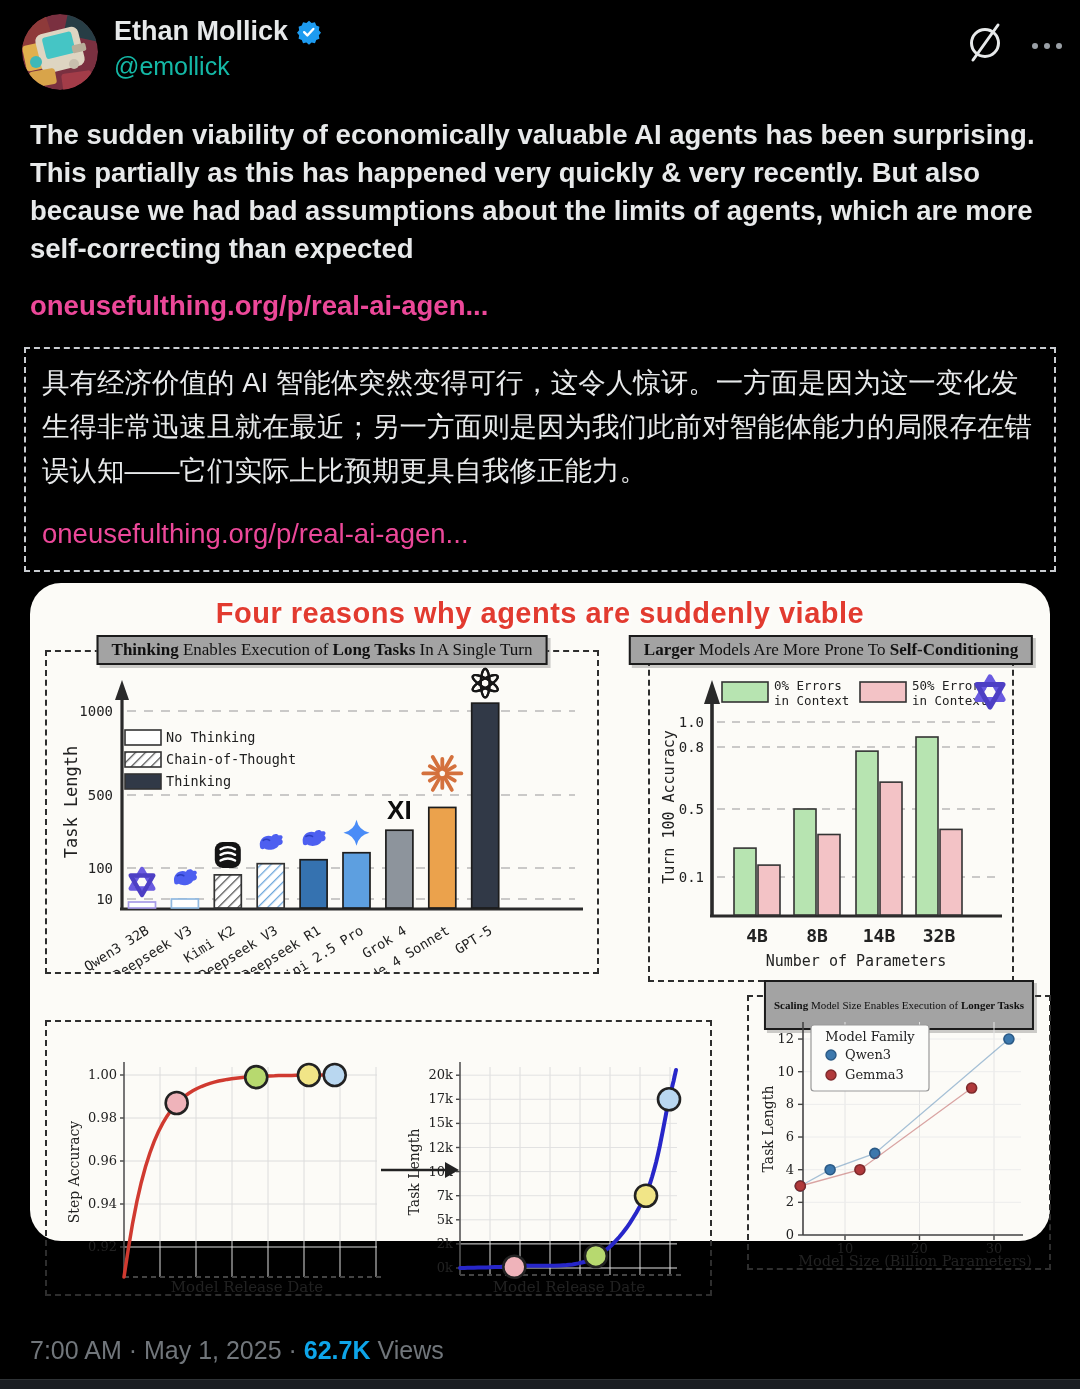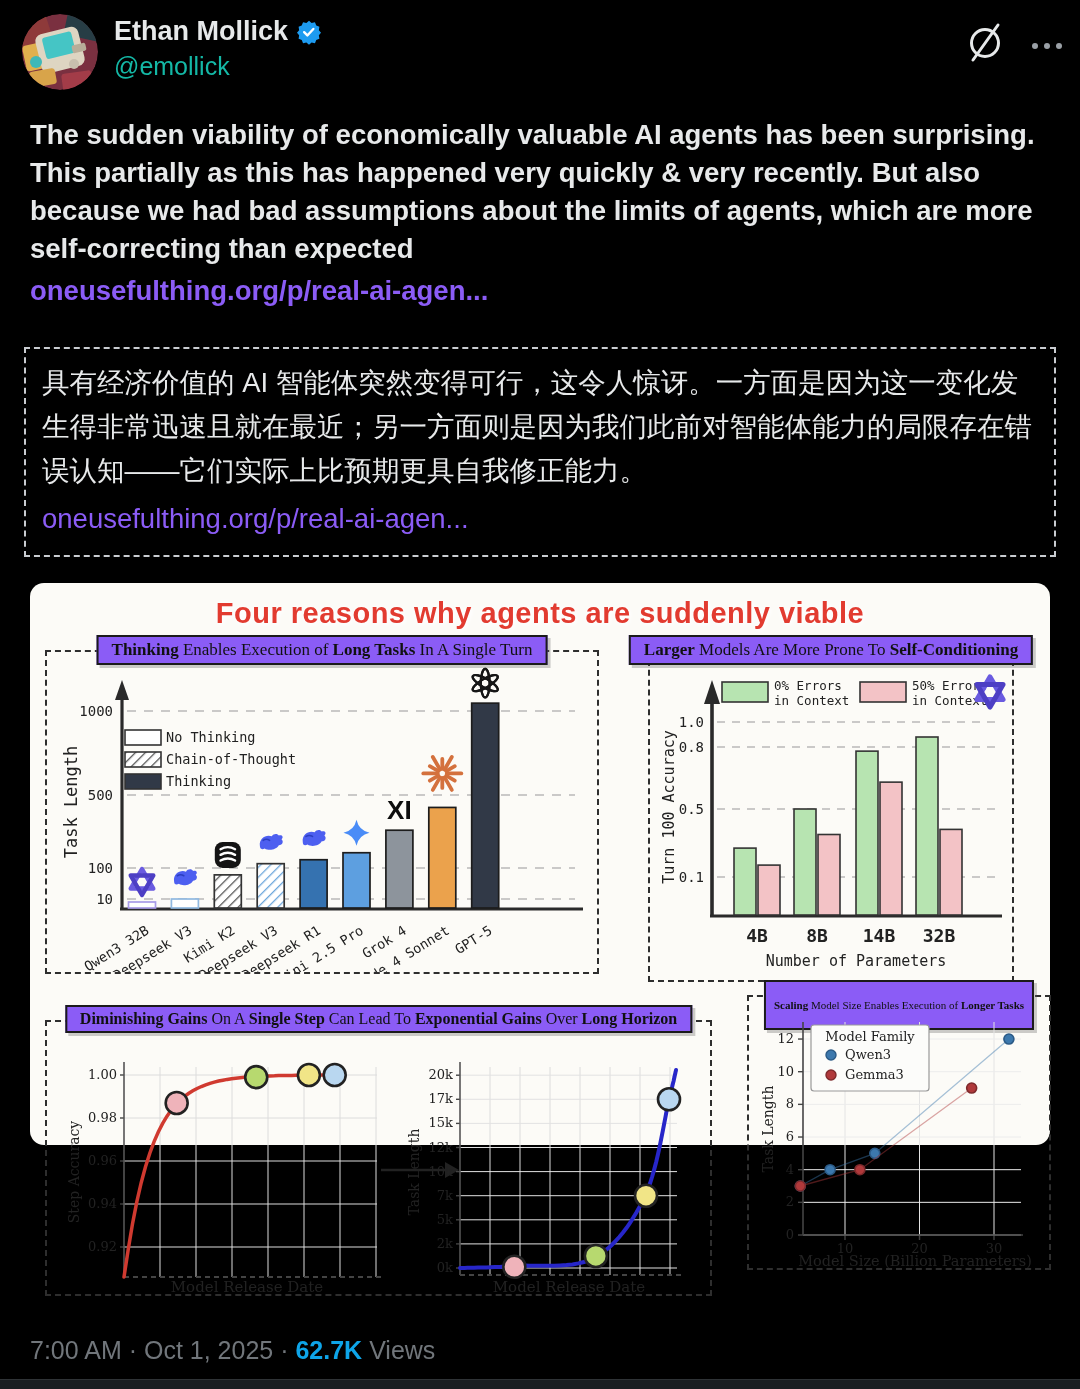--- a/index.html
+++ b/index.html
@@ -8,37 +8,37 @@
   
   .avatar{position:absolute;left:22px;top:14px;width:76px;height:76px;border-radius:50%;overflow:hidden;}
   .name-row{position:absolute;left:114px;top:16px;display:flex;align-items:center;gap:8px;}
   .display-name{font-size:27px;font-weight:bold;color:#e7e9ea;}
   .handle{position:absolute;left:114px;top:52px;font-size:25px;color:#14b8a6;}
   .hdr-icons{position:absolute;right:18px;top:22px;display:flex;align-items:center;gap:26px;}
   .more-dots{display:flex;gap:6px;padding-top:6px;}
   .more-dots i{width:6px;height:6px;border-radius:50%;background:#9aa0a6;display:block;}
   
   .tweet-text{position:absolute;left:30px;top:116px;width:1020px;font-size:27.5px;line-height:38px;color:#e7e9ea;font-weight:bold;}
-  a.tweet-link{color:#8b5cf6;text-decoration:none;display:block;margin-top:4px;}
+  a.tweet-link{color:#ec4899;text-decoration:none;display:block;margin-top:19px;}
   
   .translation-box{position:absolute;left:24px;top:347px;width:996px;border:2px dashed #c9ccd1;
         padding:12px 16px 14px 16px;font-size:27.5px;line-height:44px;color:#e7e9ea;}
   
-  .chart-card{position:absolute;left:30px;top:583px;width:1020px;height:562px;background:#fcfbf7;
-        border-radius:14px;}
+  .chart-card{position:absolute;left:30px;top:583px;width:1020px;height:658px;background:#fcfbf7;
+        border-radius:31px;}
   .fig-title{position:absolute;left:0;right:0;top:14px;text-align:center;font-size:29px;font-weight:bold;
         color:#e23b30;letter-spacing:.5px;
         text-shadow:0 0 2px #fff,0 0 6px #fff,2px 2px 4px rgba(255,255,255,.95);}
   .panel{position:absolute;border:2px dashed #2e2e2e;}
   .panel-1{left:15px;top:67px;width:550px;height:320px;}
   .panel-2{left:578px;top:67px;width:362px;height:328px;margin-left:40px;}
   .panel-3{left:15px;top:437px;width:663px;height:272px;}
   .panel-4{left:717px;top:412px;width:300px;height:271px;}
   .title-box{position:absolute;top:-17px;left:50%;transform:translateX(-50%);white-space:nowrap;
-        background:#8b5cf6;border:2px solid #1b1b1b;box-shadow:3px 3px 0 rgba(90,90,90,.30);
+        background:#a3a3a3;border:2px solid #1b1b1b;box-shadow:3px 3px 0 rgba(90,90,90,.30);
         padding:3px 13px;font-family:"Liberation Serif",serif;font-size:17px;color:#111;}
   .panel-3 .title-box{font-size:16px;}
   .panel-4 .title-box{font-size:11px;padding:17px 8px;}
   .panel svg{position:absolute;left:0;top:0;}
   
   .footer{position:absolute;left:30px;top:1336px;font-size:25px;color:#71767b;}
   .footer b{color:#0ea5e9;font-weight:bold;}
   .bottom-bar{position:absolute;left:0;right:0;bottom:0;height:9px;background:#1b1e22;border-top:1px solid #2f3336;}
 </style>
 </head>
@@ -237,21 +237,20 @@
           </g>
           <text x="107" y="290" font-size="18" fill="#222" text-anchor="middle" font-family="'DejaVu Sans Mono',monospace" font-weight="bold">4B</text>
           <text x="167" y="290" font-size="18" fill="#222" text-anchor="middle" font-family="'DejaVu Sans Mono',monospace" font-weight="bold">8B</text>
           <text x="229" y="290" font-size="18" fill="#222" text-anchor="middle" font-family="'DejaVu Sans Mono',monospace" font-weight="bold">14B</text>
           <text x="289" y="290" font-size="18" fill="#222" text-anchor="middle" font-family="'DejaVu Sans Mono',monospace" font-weight="bold">32B</text>
           <text x="206" y="314" font-size="15" fill="#222" text-anchor="middle" font-family="'DejaVu Sans Mono',monospace" font-weight="normal">Number of Parameters</text>
         </svg>
     </div>
 
     <div class="panel panel-3">
-      <div class="title-box" id="t3"><b>Diminishing Gains</b><span> On A </span><b>Single Step</b><span> Can Lead To </span><b>Exponential Gains</b><span> Over </span><b>Long Horizon</b></div>
       <svg id="svg-chart3" width="663" height="272" viewBox="0 0 663 272">
           <line x1="113" y1="45" x2="113" y2="255" stroke="#dcdcdc" stroke-width="1"></line>
           <line x1="149" y1="45" x2="149" y2="255" stroke="#dcdcdc" stroke-width="1"></line>
           <line x1="185" y1="45" x2="185" y2="255" stroke="#dcdcdc" stroke-width="1"></line>
           <line x1="221" y1="45" x2="221" y2="255" stroke="#dcdcdc" stroke-width="1"></line>
           <line x1="257" y1="45" x2="257" y2="255" stroke="#dcdcdc" stroke-width="1"></line>
           <line x1="293" y1="45" x2="293" y2="255" stroke="#dcdcdc" stroke-width="1"></line>
           <line x1="329" y1="45" x2="329" y2="255" stroke="#dcdcdc" stroke-width="1"></line>
           <line x1="77" y1="53" x2="330" y2="53" stroke="#dcdcdc" stroke-width="1"></line>
           <text x="70" y="57" font-size="13" fill="#222" text-anchor="end" font-family="'DejaVu Serif','Liberation Serif',serif" font-weight="normal">1.00</text>
@@ -379,20 +378,20 @@
           </g>
           <text x="166" y="269" font-size="14.5" fill="#222" text-anchor="middle" font-family="'DejaVu Serif','Liberation Serif',serif" font-weight="normal">Model Size (Billion Parameters)</text>
           <text x="24" y="132" font-size="14" fill="#222" text-anchor="middle" font-family="'DejaVu Serif','Liberation Serif',serif" font-weight="normal" transform="rotate(-90 24 132)">Task Length</text>
         </svg>
     </div>
   </div>
 
   <div class="footer">
     <span>7:00 AM</span>
     <span>·</span>
-    <span>Oct 1, 2025</span>
+    <span>May 1, 2025</span>
     <span>·</span>
     <b>62.7K</b>
     <span>Views</span>
   </div>
 
   <div class="bottom-bar"></div>
 </div>
 
 </body></html>

